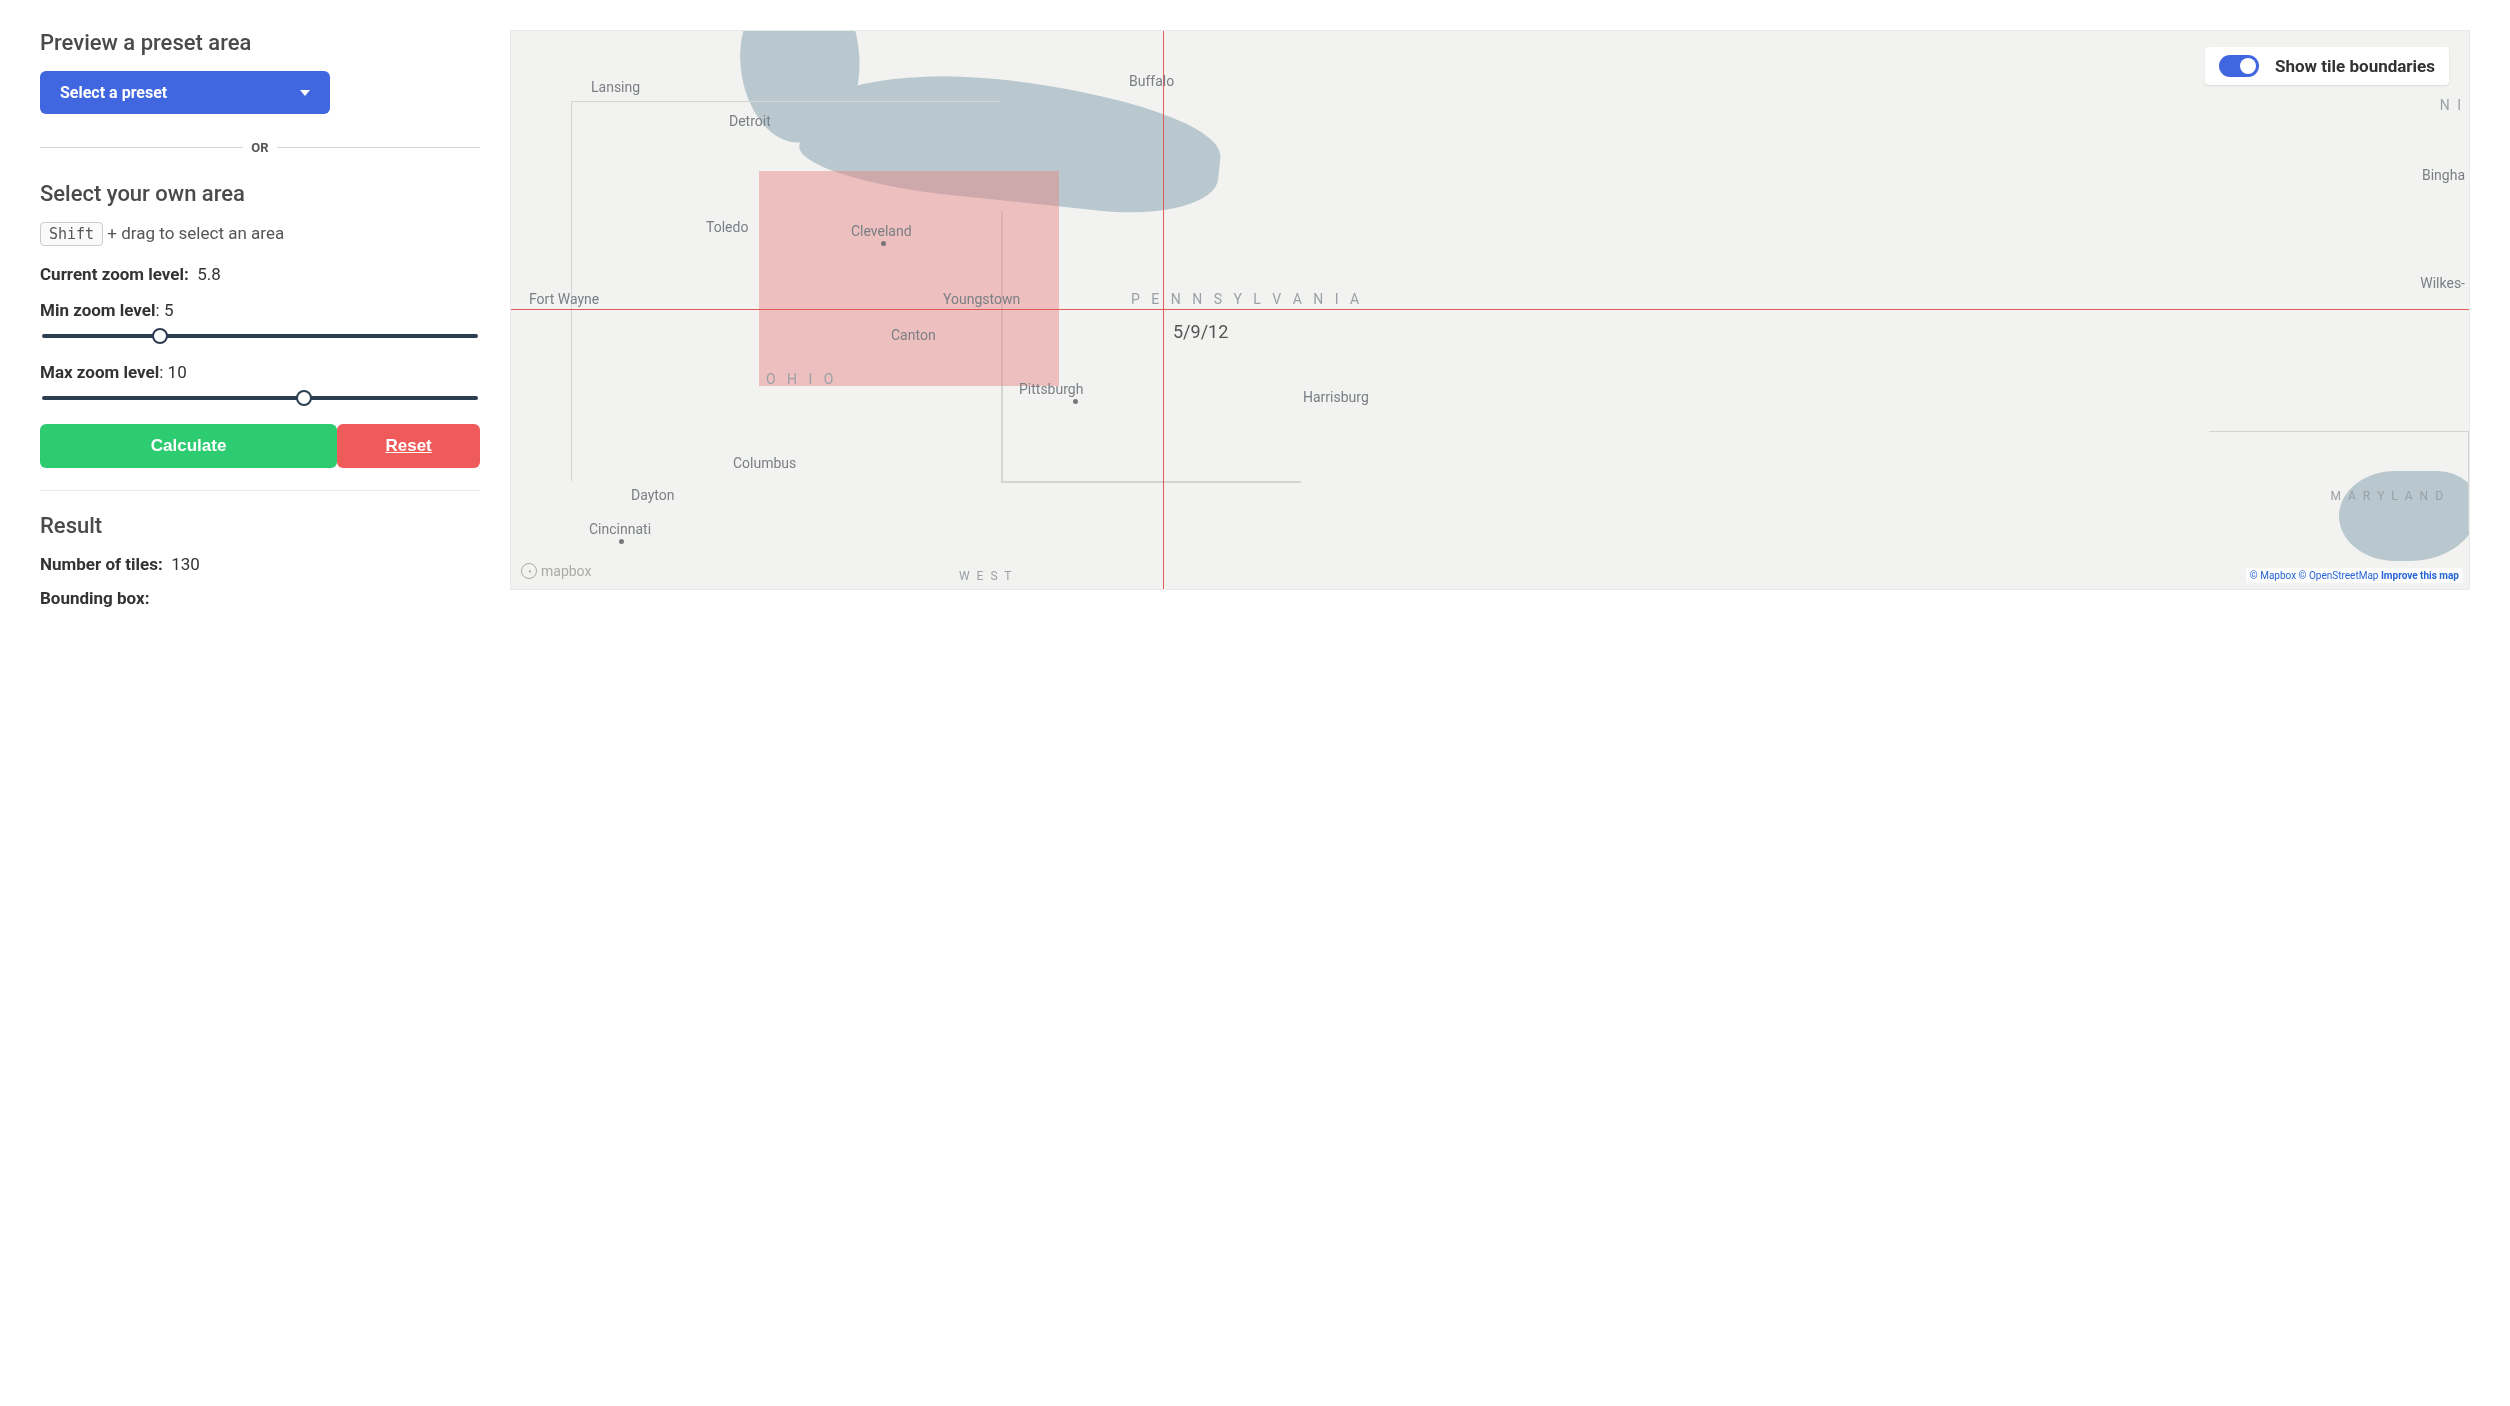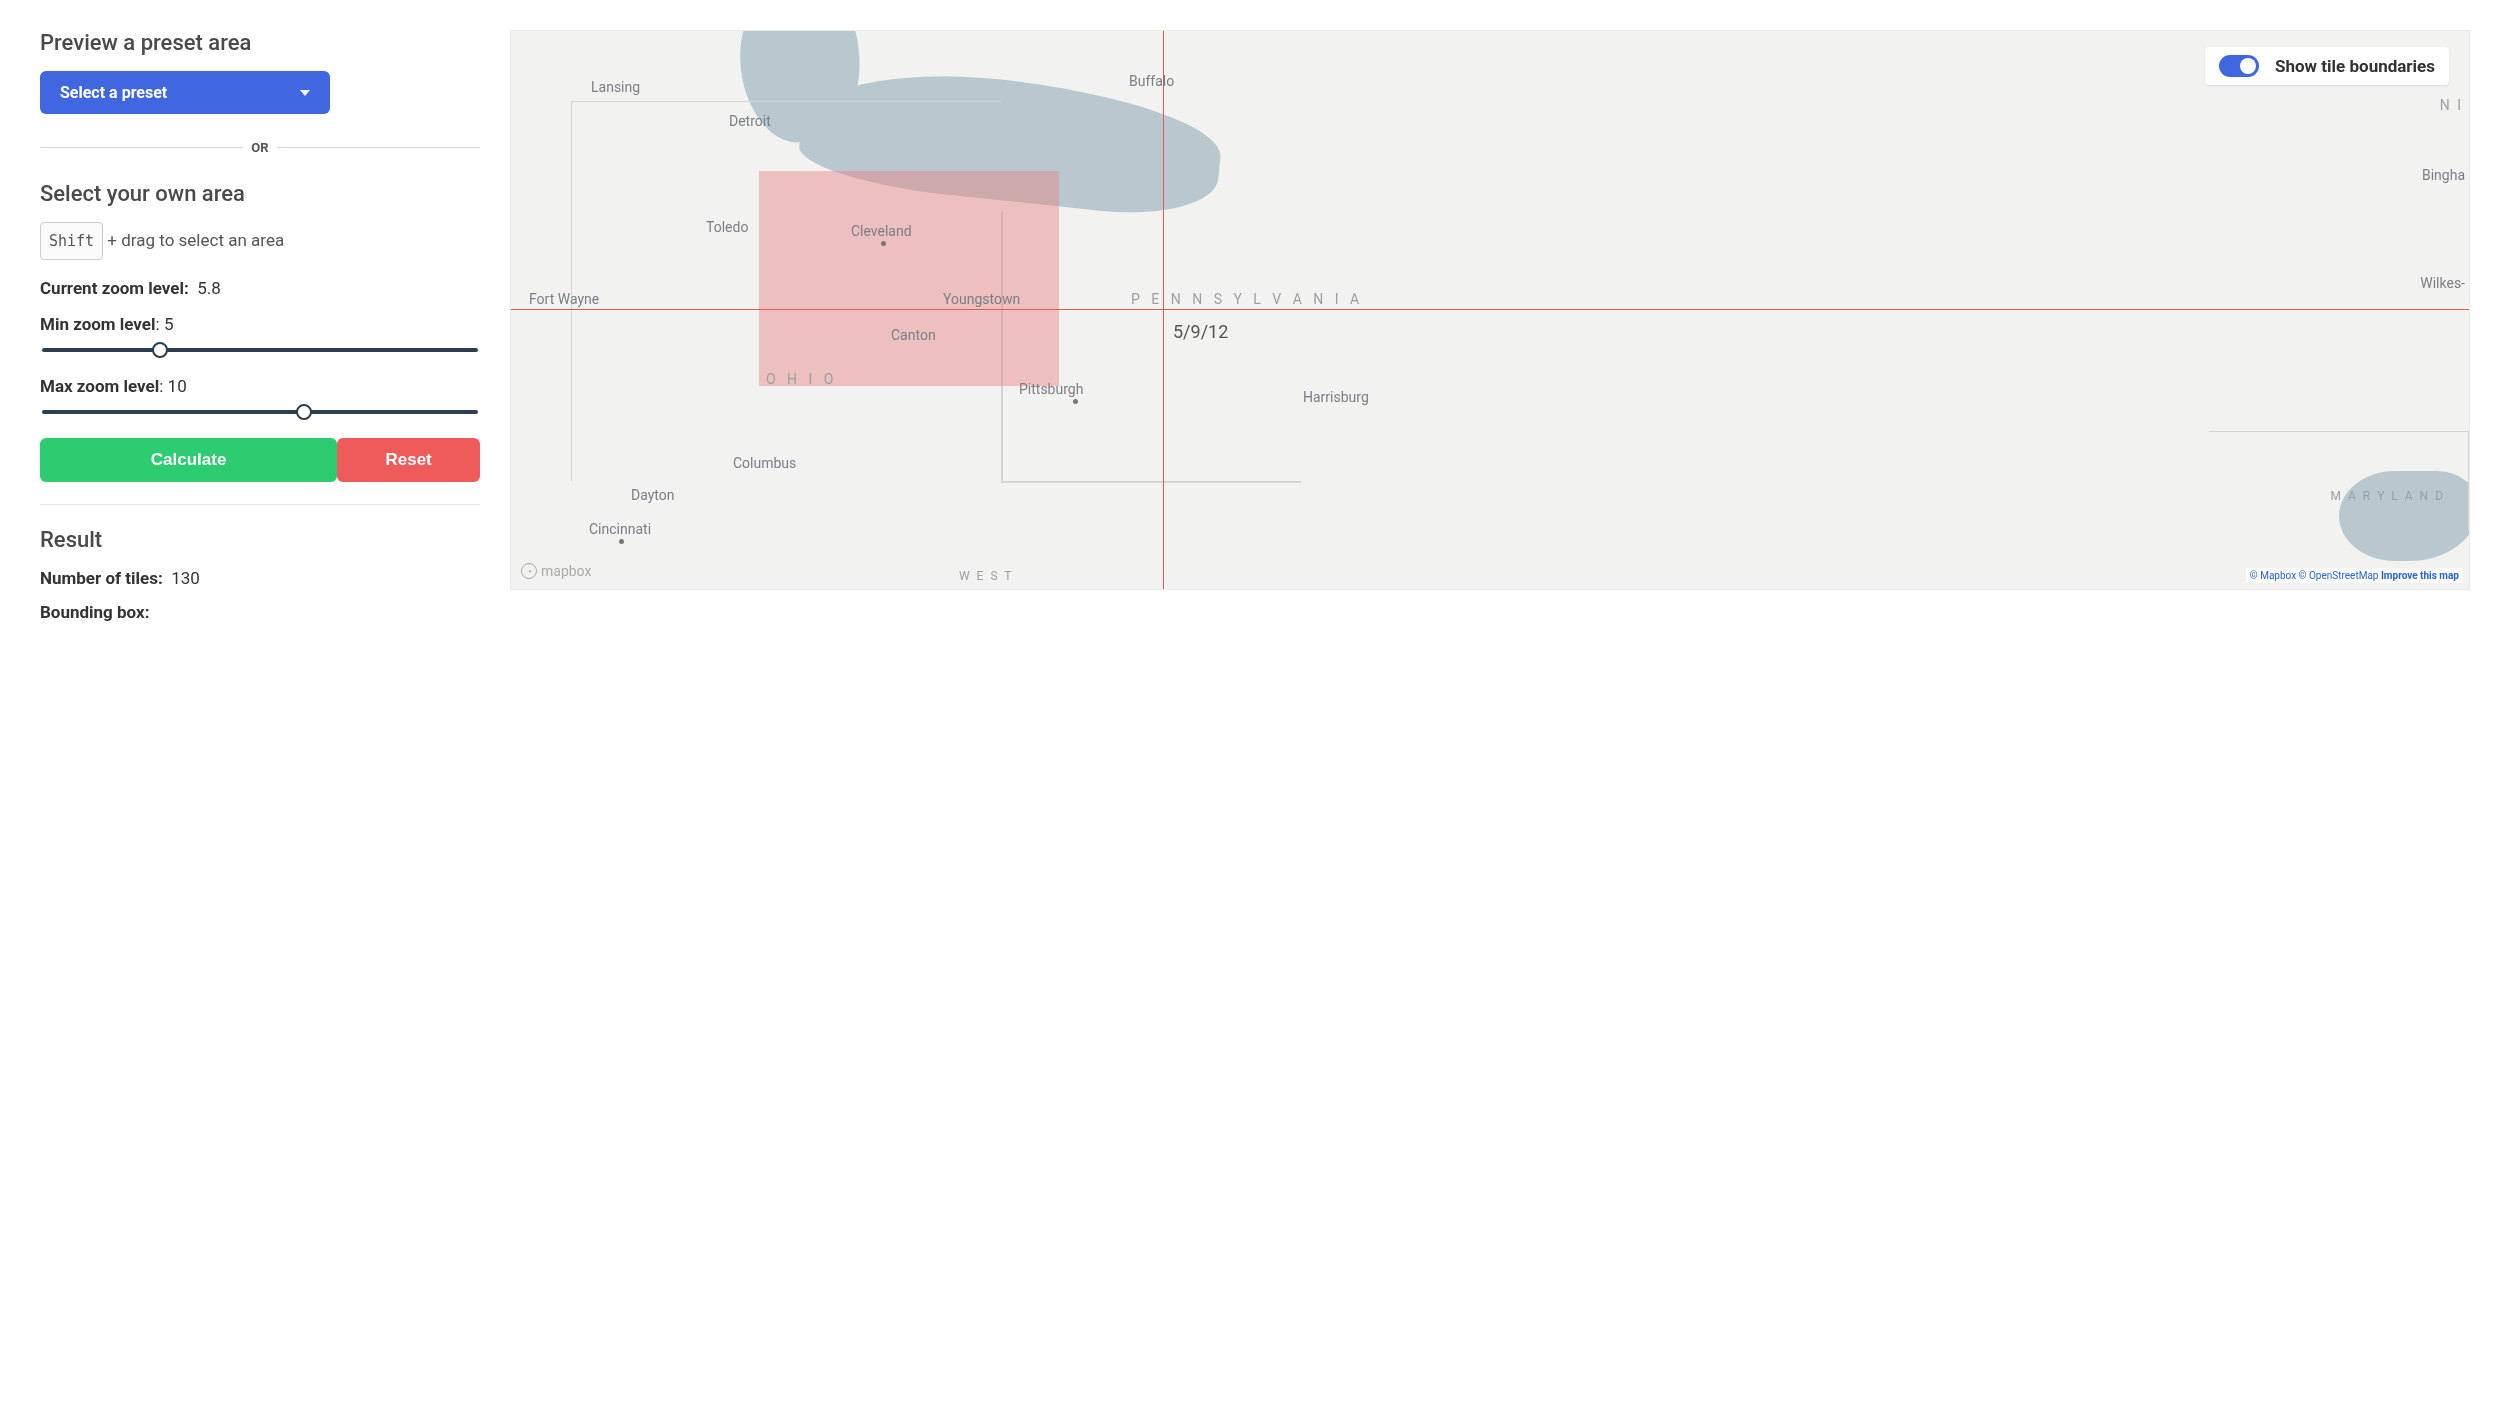--- a/index.html
+++ b/index.html
@@ -52,21 +52,21 @@
   .divider-or::before, .divider-or::after {
     content: "";
     flex: 1;
     border-top: 1px solid #d5d8dc;
   }
   .divider-or span { padding: 0 8px; }
   .kbd {
     display: inline-block;
     border: 1px solid #ccc;
     border-radius: 4px;
-    padding: 9px 8px;
+    padding: 2px 8px;
     font-family: ui-monospace, Menlo, Consolas, monospace;
     font-size: 15px;
     background: #fafafa;
   }
   .hint-line { font-size: 17px; color: #555; margin-bottom: 18px; }
   .row-stat { font-size: 17px; margin-bottom: 16px; }
   .row-stat b { font-weight: 700; }
   .slider-wrap { margin-bottom: 20px; }
   .slider-label { font-size: 17px; margin-bottom: 14px; }
   .slider-label b { font-weight:700; }
@@ -92,21 +92,21 @@
     padding: 12px;
     border-radius: 6px;
     color: #fff;
     font-weight: 700;
     font-size: 17px;
     text-align: center;
     cursor: pointer;
     border: none;
   }
   .btn.calc { background: #2ecc71; flex: 2.3; }
-  .btn.reset { background: #ef5a5a; }
+  .btn.reset { background: #ef5a5a; text-decoration: underline; }
   .hr-light { border: none; border-top:1px solid #e6e8ea; margin: 18px 0 22px; }
   .result-row { font-size: 17px; margin-bottom: 14px; }
   table.bbox {
     border-collapse: collapse;
     width: 100%;
     max-width: 440px;
     font-size: 16px;
   }
   table.bbox th, table.bbox td {
     border: 1px solid #d9dde1;

